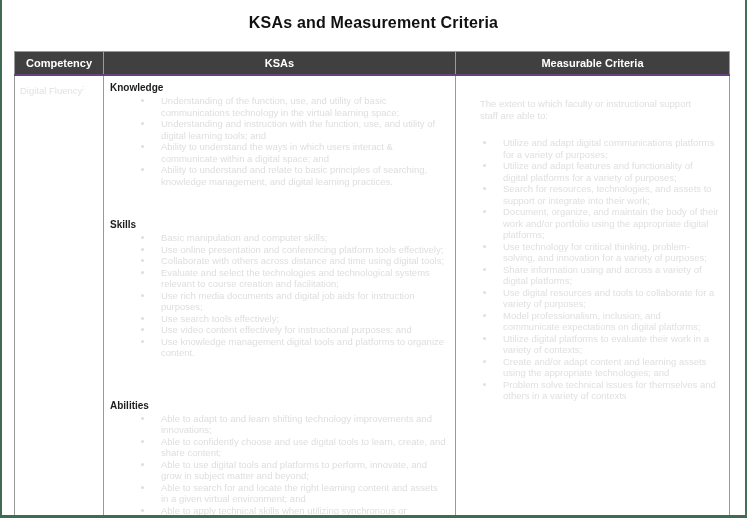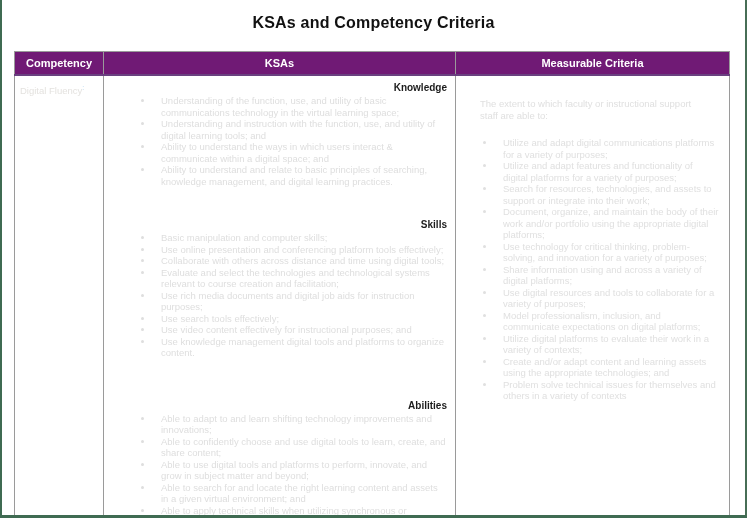--- a/index.html
+++ b/index.html
@@ -26,21 +26,21 @@
     table-layout: fixed;
     width: 715px;
     margin: 19px 0 0 12px;
     border: 1px solid #8f8f8f;
   }
   .ksa-table th, .ksa-table td {
     border: 1px solid #9a9a9a;
     box-sizing: border-box;
   }
   .ksa-table th {
-    background: #701a75;
+    background: #404040;
     color: #ffffff;
     font-size: 11px;
     font-weight: bold;
     padding: 5px 2px;
     border-bottom: 2px solid #6a4080;
   }
   .ksa-table td {
     vertical-align: top;
     font-size: 9.5px;
     line-height: 11.5px;
@@ -56,41 +56,40 @@
     font-size: 7px;
     vertical-align: super;
   }
   .ksas-cell { padding: 6px 8px 0 6px; color: #1c1c1c; }
   .criteria-cell { padding: 6px 10px 0 8px; color: #e0e0e0; }
   .section-heading {
     font-weight: bold;
     color: #1c1c1c;
     font-size: 10px;
     line-height: 12px;
-    text-align: right;
   }
   ul.bullets {
     margin: 1px 0 0 0;
     padding: 0 0 0 44px;
     list-style: disc outside;
   }
   ul.bullets li { padding-left: 7px; margin: 0; }
   .ksas-cell ul.bullets { color: #dedede; }
   .ksas-cell .ksa-section:nth-of-type(2) { margin-top: 32px; }
   .ksas-cell .ksa-section:nth-of-type(3) { margin-top: 41px; }
   .criteria-intro { margin: 16px; color: #e0e0e0; }
   .criteria-cell ul.bullets {
     padding-left: 32px;
     color: #e0e0e0;
   }
 </style>
 </head>
 <body>
 
-<h1 class="doc-title">KSAs and Competency Criteria</h1>
+<h1 class="doc-title">KSAs and Measurement Criteria</h1>
 
 <table class="ksa-table">
   <colgroup>
     <col style="width:89px">
     <col style="width:352px">
     <col style="width:274px">
   </colgroup>
   <thead>
     <tr>
       <th>Competency</th>

